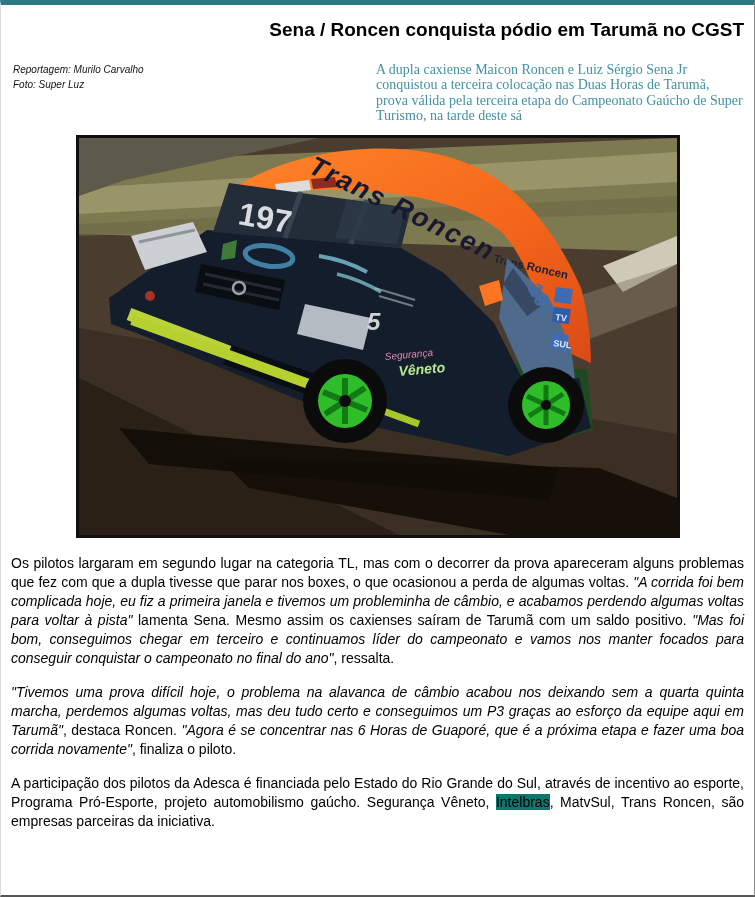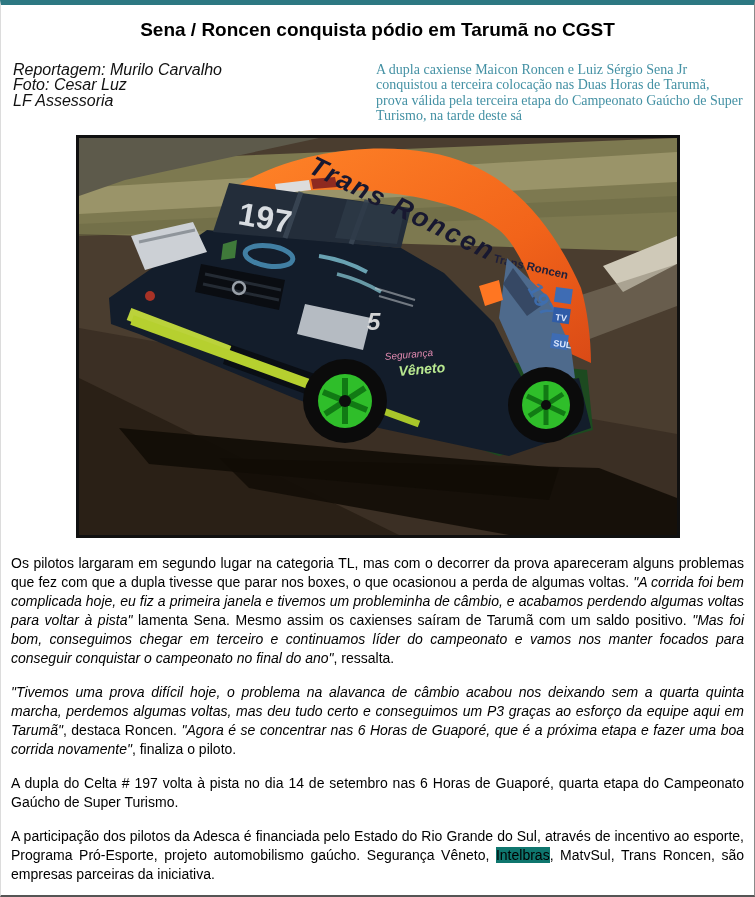--- a/index.html
+++ b/index.html
@@ -15,32 +15,32 @@
     padding:0 10px;
     overflow:hidden;
     font-family:"Liberation Sans", sans-serif;
     color:#000;
   }
   .headline {
     margin:13px 0 20px 0;
     font-size:19px;
     line-height:24px;
     font-weight:bold;
-    text-align:center;
+    text-align:right;
     color:#000;
   }
   .header-row {
     display:flex;
     justify-content:space-between;
     align-items:flex-start;
     margin-top:5px;
   }
   .byline {
     font-style:italic;
-    font-size:16px;
+    font-size:10px;
     line-height:15.4px;
     color:#111;
     padding-left:2px;
   }
   .intro {
     width:368px;
     font-size:14px;
     line-height:15.4px;
     color:#4491a4;
     font-family:Liberation Serif, serif;
@@ -64,22 +64,21 @@
 </head>
 <body>
 
 <div class="page">
 
   <h1 class="headline">Sena / Roncen conquista pódio em Tarumã no CGST</h1>
 
   <div class="header-row">
     <div class="byline">
       <div>Reportagem: Murilo Carvalho</div>
-      <div>Foto: Cesar Luz</div>
-      <div>LF Assessoria</div>
+      <div>Foto: Super Luz</div>
     </div>
     <div class="intro">A dupla caxiense Maicon Roncen e Luiz Sérgio Sena Jr conquistou a terceira colocação nas Duas Horas de Tarumã, prova válida pela terceira etapa do Campeonato Gaúcho de Super Turismo, na tarde deste sá</div>
   </div>
 
   <div class="photo-wrap">
     <div class="photo-frame">
       <svg width="598" height="397" viewBox="0 0 598 397" role="img">
         <defs>
           <linearGradient id="roofG" x1="0" y1="0" x2="1" y2="1">
             <stop offset="0" stop-color="#ff8428"></stop>
@@ -160,17 +159,16 @@
         <circle cx="467" cy="267" r="24" fill="#2fbe2a"></circle>
         <path d="M467,247 L467,287 M448,258 L486,276 M450,278 L484,256" stroke="#117a14" stroke-width="5"></path>
         <circle cx="467" cy="267" r="5" fill="#0d0d0d"></circle>
       </svg>
     </div>
   </div>
 
   <div class="article">
     <p><span>Os pilotos largaram em segundo lugar na categoria TL, mas com o decorrer da prova apareceram alguns problemas que fez com que a dupla tivesse que parar nos boxes, o que ocasionou a perda de algumas voltas. </span><span style="font-style: italic;">"A corrida foi bem complicada hoje, eu fiz a primeira janela e tivemos um probleminha de câmbio, e acabamos perdendo algumas voltas para voltar à pista"</span><span> lamenta Sena. Mesmo assim os caxienses saíram de Tarumã com um saldo positivo. </span><span style="font-style: italic;">"Mas foi bom, conseguimos chegar em terceiro e continuamos líder do campeonato e vamos nos manter focados para conseguir conquistar o campeonato no final do ano"</span><span>, ressalta.</span></p>
     <p><span style="font-style: italic;">"Tivemos uma prova difícil hoje, o problema na alavanca de câmbio acabou nos deixando sem a quarta quinta marcha, perdemos algumas voltas, mas deu tudo certo e conseguimos um P3 graças ao esforço da equipe aqui em Tarumã"</span><span>, destaca Roncen. </span><span style="font-style: italic;">"Agora é se concentrar nas 6 Horas de Guaporé, que é a próxima etapa e fazer uma boa corrida novamente"</span><span>, finaliza o piloto.</span></p>
-    <p><span>A dupla do Celta # 197 volta à pista no dia 14 de setembro nas 6 Horas de Guaporé, quarta etapa do Campeonato Gaúcho de Super Turismo.</span></p>
     <p><span>A participação dos pilotos da Adesca é financiada pelo Estado do Rio Grande do Sul, através de incentivo ao esporte, Programa Pró-Esporte, projeto automobilismo gaúcho. Segurança Vêneto, </span><span class="hl">Intelbras</span><span>, MatvSul, Trans Roncen, são empresas parceiras da iniciativa.</span></p>
   </div>
 
 </div>
 
 </body></html>

